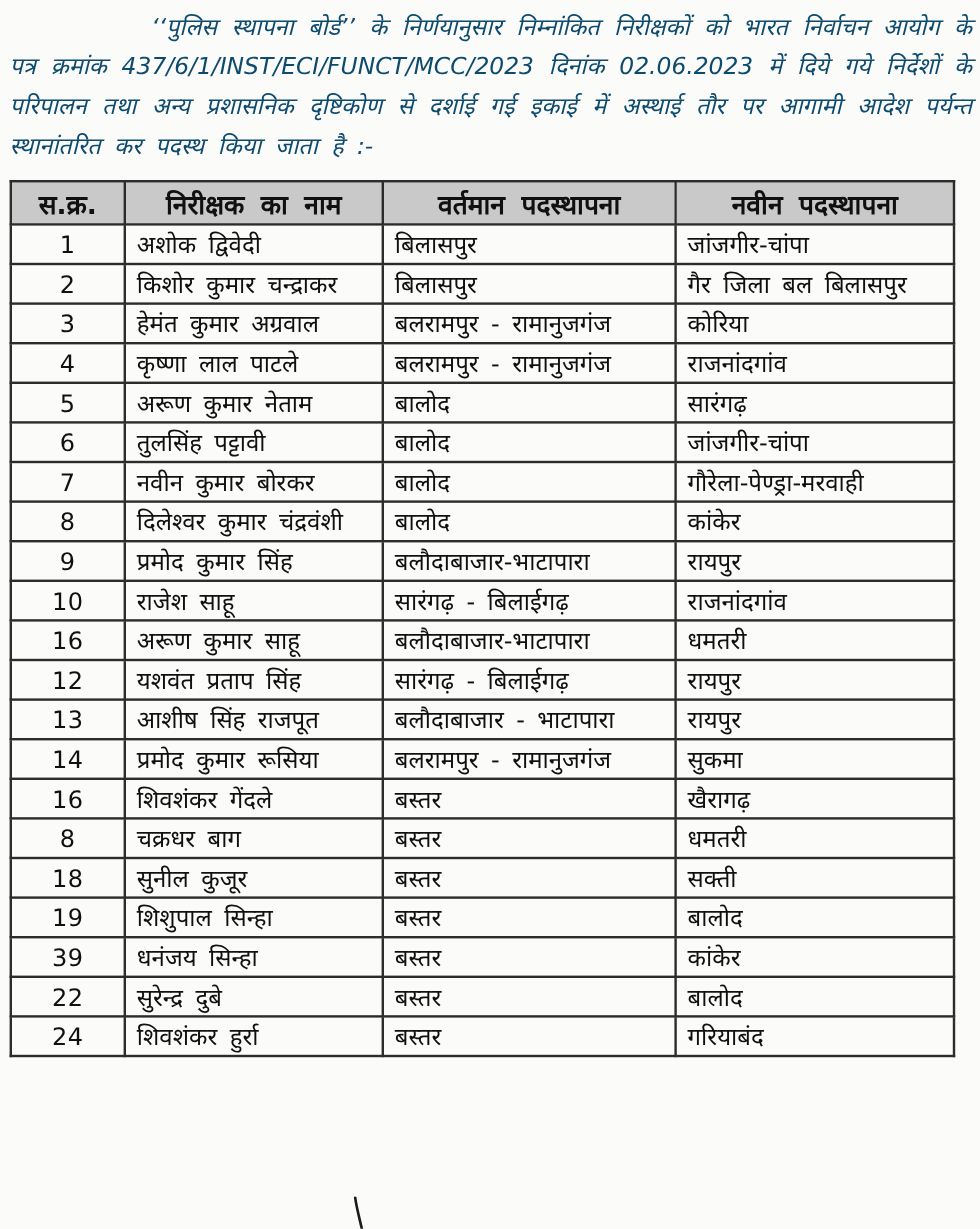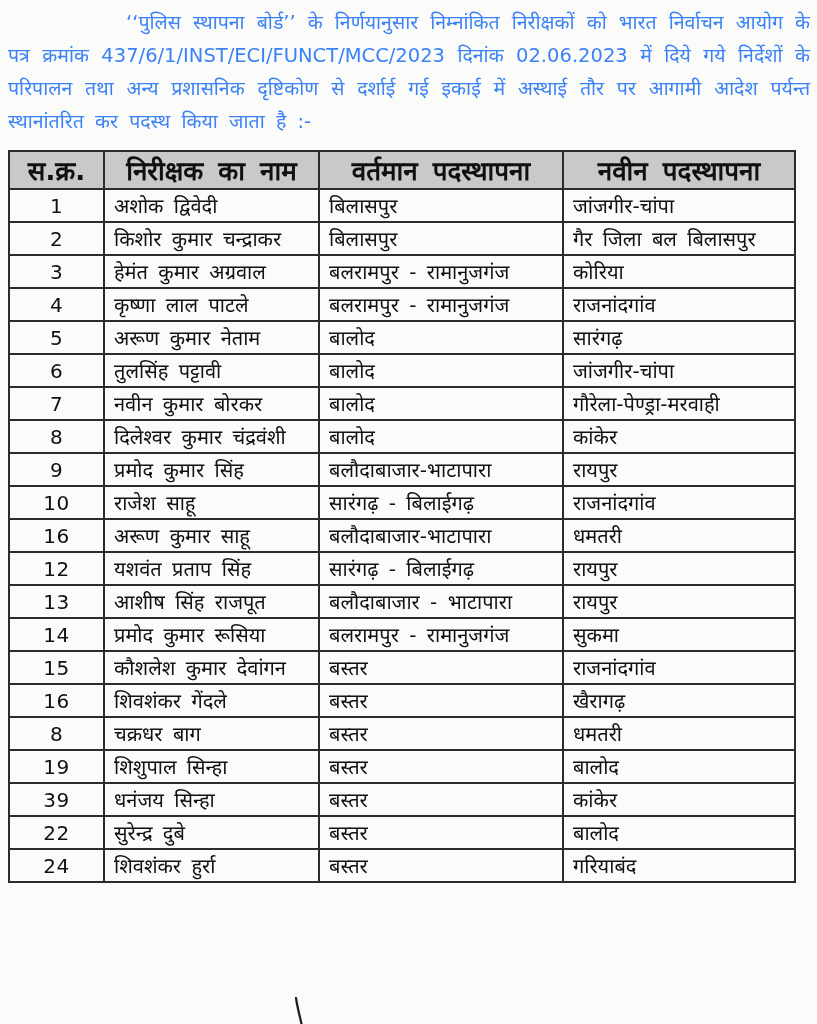--- a/index.html
+++ b/index.html
@@ -23,21 +23,22 @@
   .intro {
     position: absolute;
     top: 6px;
     left: 8px;
     width: 802px;
     font-size: 19.5px;
     line-height: 33px;
     text-align: justify;
     text-indent: 118px;
     word-spacing: 5px;
-    color: #3b82f6;
+    color: #0c4a6e;
+    font-style: italic;
   }
 
   
   .transfer-table {
     position: absolute;
     top: 150px;
     left: 8px;
     width: 786px;
     border-collapse: collapse;
     table-layout: fixed;
@@ -54,21 +55,21 @@
   .transfer-table td {
     border: 2px solid #2c2c2c;
     overflow: hidden;
     white-space: nowrap;
   }
 
   .transfer-table thead th {
     background: #c9c9c9;
     font-weight: bold;
     height: 36px;
-    font-size: 26px;
+    font-size: 22px;
     word-spacing: 6px;
   }
 
   .transfer-table tbody td {
     height: 33px;
     padding: 0 6px 0 9px;
     text-align: left;
     word-spacing: 4px;
   }
 
@@ -190,36 +191,36 @@
           <td>बलौदाबाजार - भाटापारा</td>
           <td>रायपुर</td>
         </tr>
         <tr>
           <td class="sno">14</td>
           <td>प्रमोद कुमार रूसिया</td>
           <td>बलरामपुर - रामानुजगंज</td>
           <td>सुकमा</td>
         </tr>
         <tr>
-          <td class="sno">15</td>
-          <td>कौशलेश कुमार देवांगन</td>
-          <td>बस्तर</td>
-          <td>राजनांदगांव</td>
-        </tr>
-        <tr>
           <td class="sno">16</td>
           <td>शिवशंकर गेंदले</td>
           <td>बस्तर</td>
           <td>खैरागढ़</td>
         </tr>
         <tr>
           <td class="sno">8</td>
           <td>चक्रधर बाग</td>
           <td>बस्तर</td>
           <td>धमतरी</td>
+        </tr>
+        <tr>
+          <td class="sno">18</td>
+          <td>सुनील कुजूर</td>
+          <td>बस्तर</td>
+          <td>सक्ती</td>
         </tr>
         <tr>
           <td class="sno">19</td>
           <td>शिशुपाल सिन्हा</td>
           <td>बस्तर</td>
           <td>बालोद</td>
         </tr>
         <tr>
           <td class="sno">39</td>
           <td>धनंजय सिन्हा</td>

